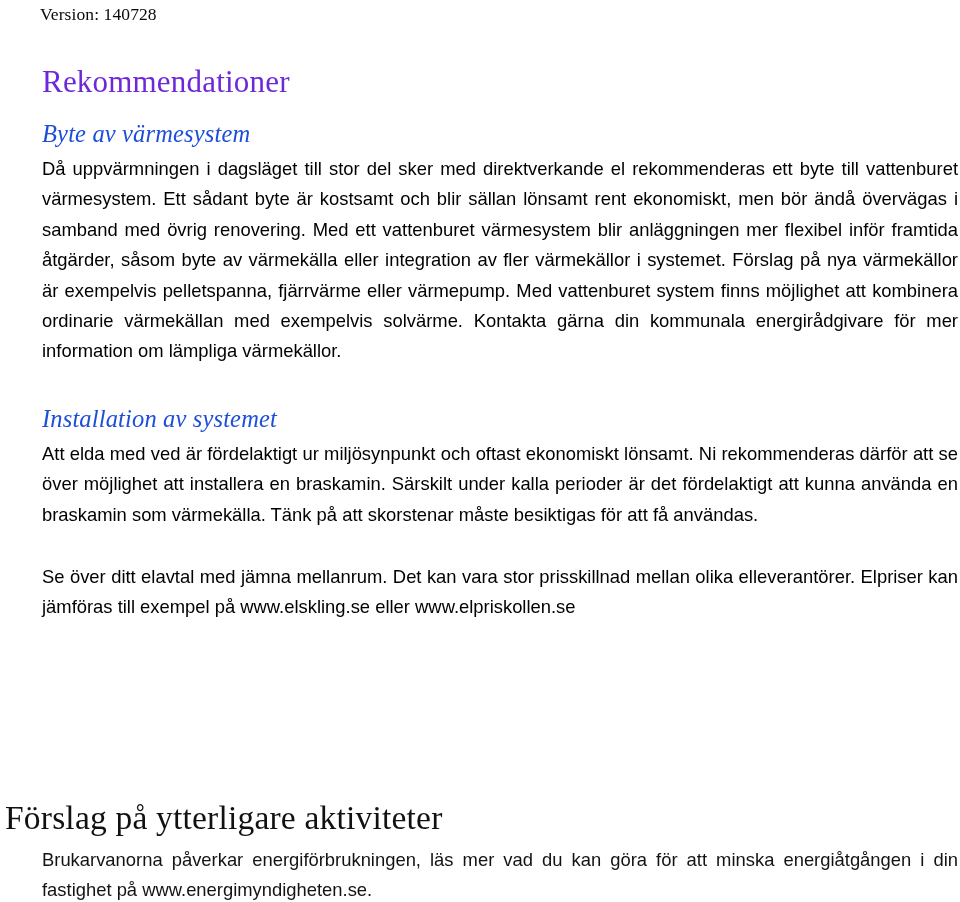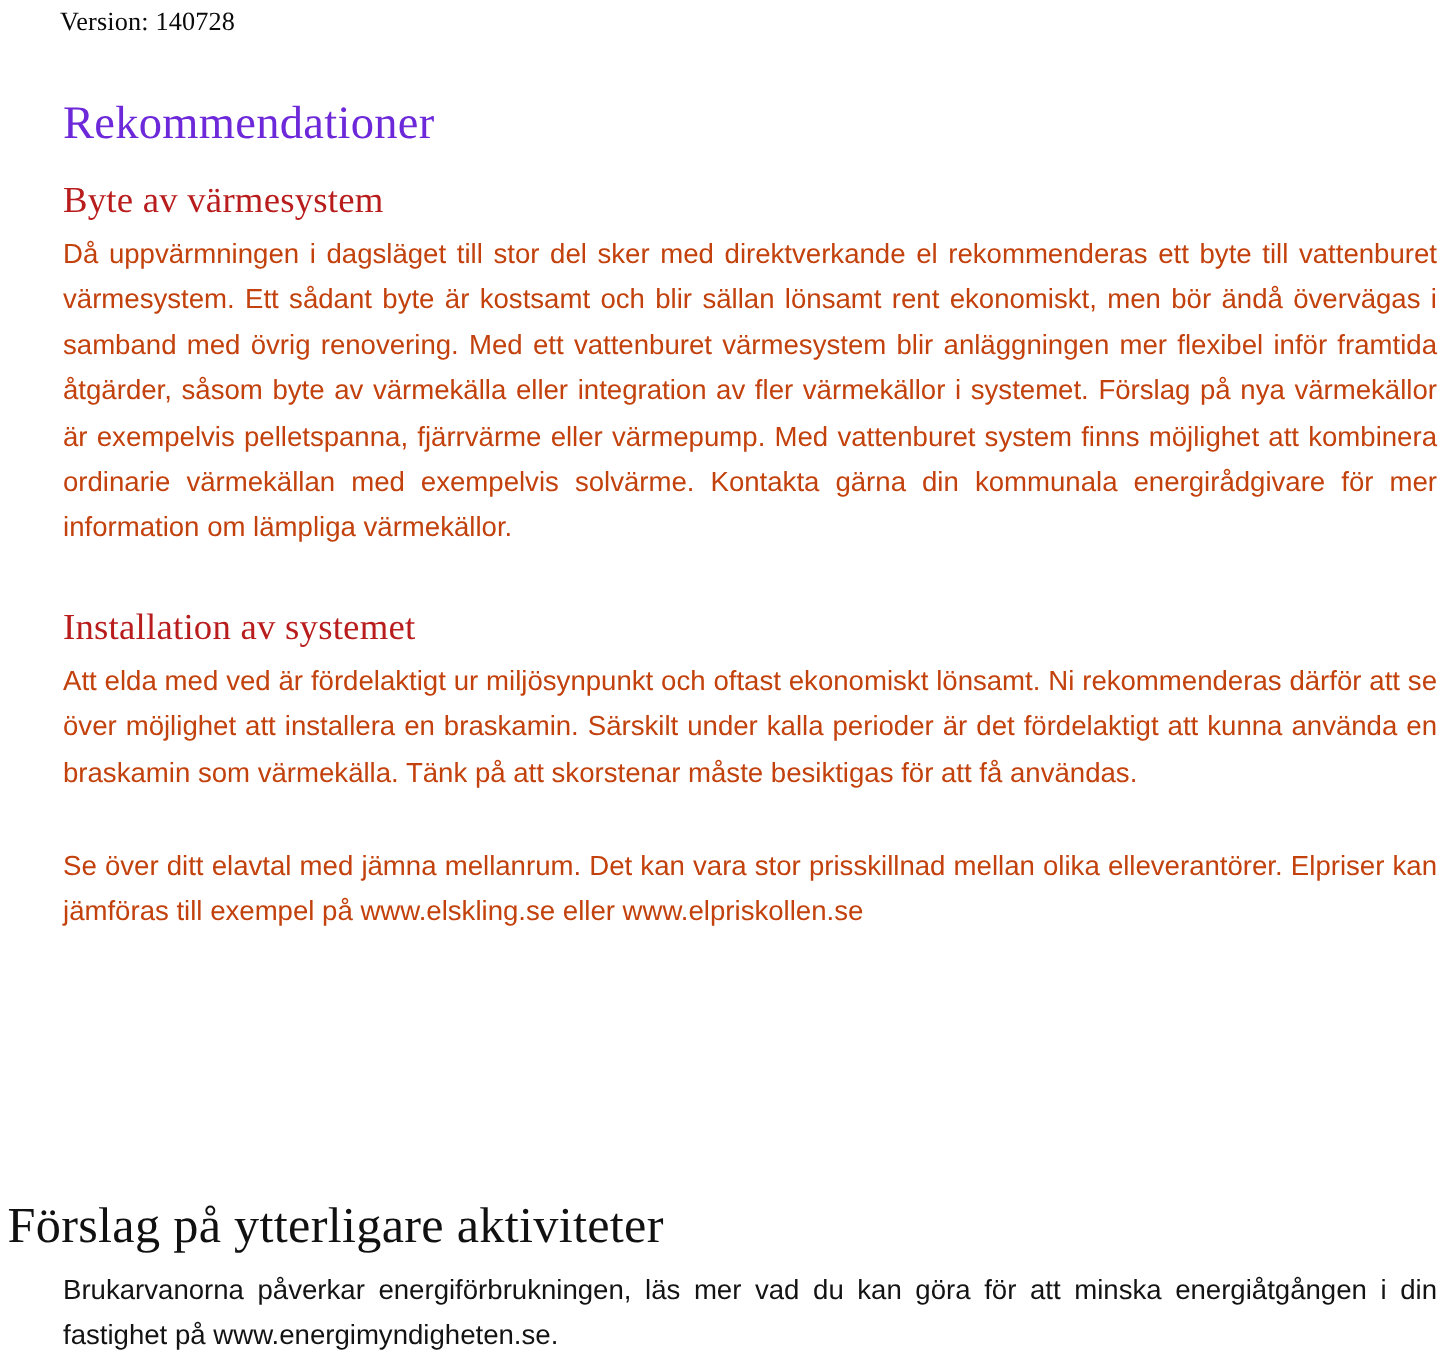--- a/index.html
+++ b/index.html
@@ -54,31 +54,32 @@
     color: #6d28d9;
   }
 
   h2.section-heading {
     font-family: "Liberation Serif", serif;
     font-weight: 400;
     font-size: 24.5px;
     line-height: 31px;
     margin: 0 0 5px 0;
     letter-spacing: 0.15px;
-    color: #b91c1c;
+    color: #1d4ed8;
+    font-style: italic;
   }
 
   p.body-text {
     font-family: "Liberation Sans", sans-serif;
     font-size: 18.4px;
     line-height: 30.4px;
     margin: 0;
     text-align: justify;
     text-justify: inter-word;
-    color: #c2410c;
+    color: #000000;
     hyphens: none;
   }
 
   .block-byte { margin-bottom: 0; }
 
   .spacer-1 { height: 36px; }
   .spacer-2 { height: 32px; }
 
   
   h1.bottom-title {

